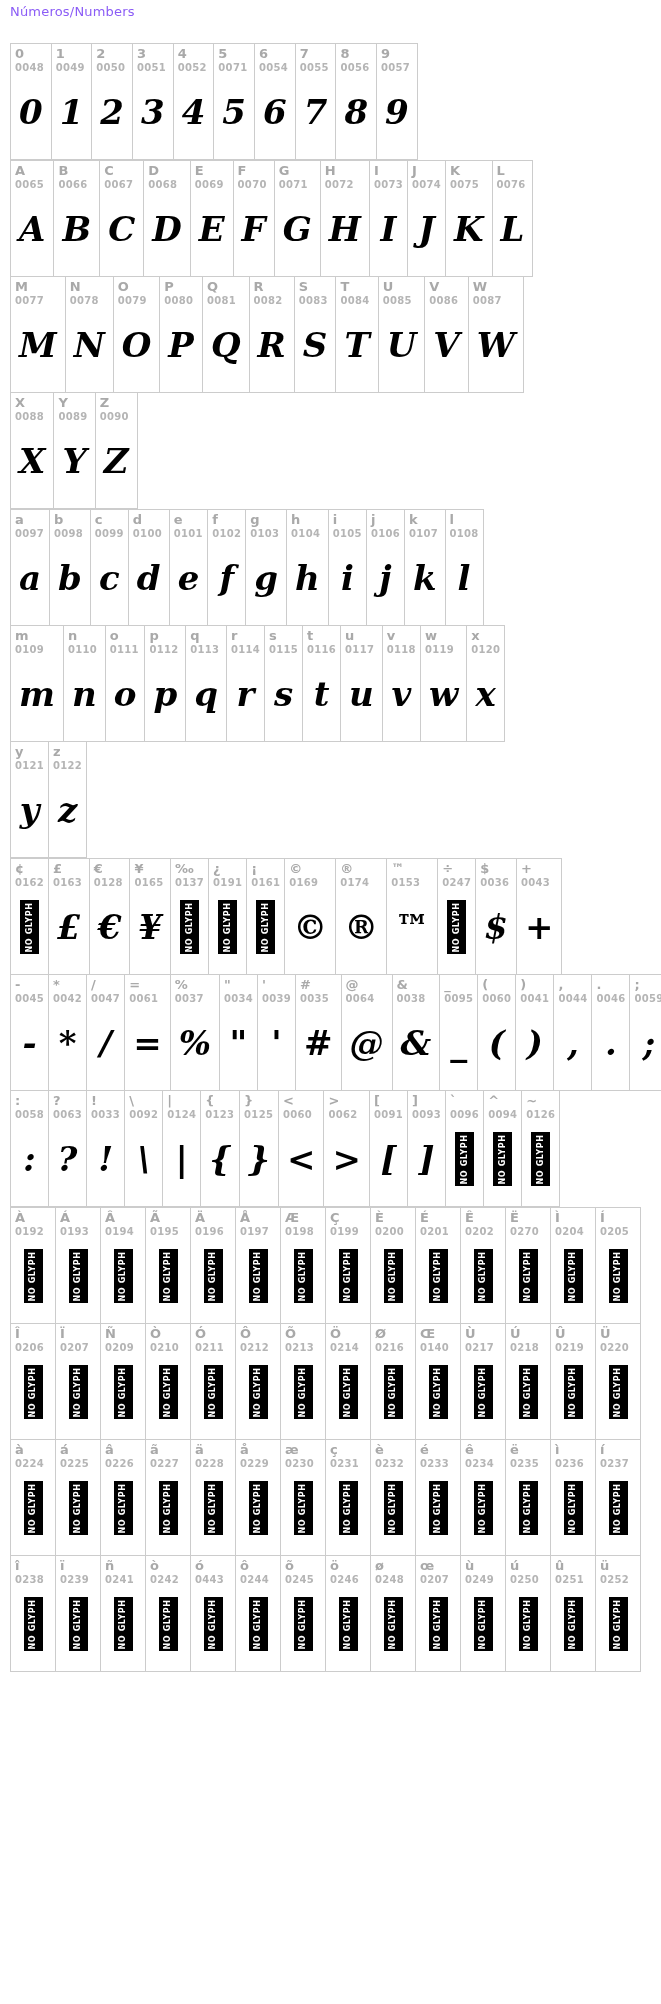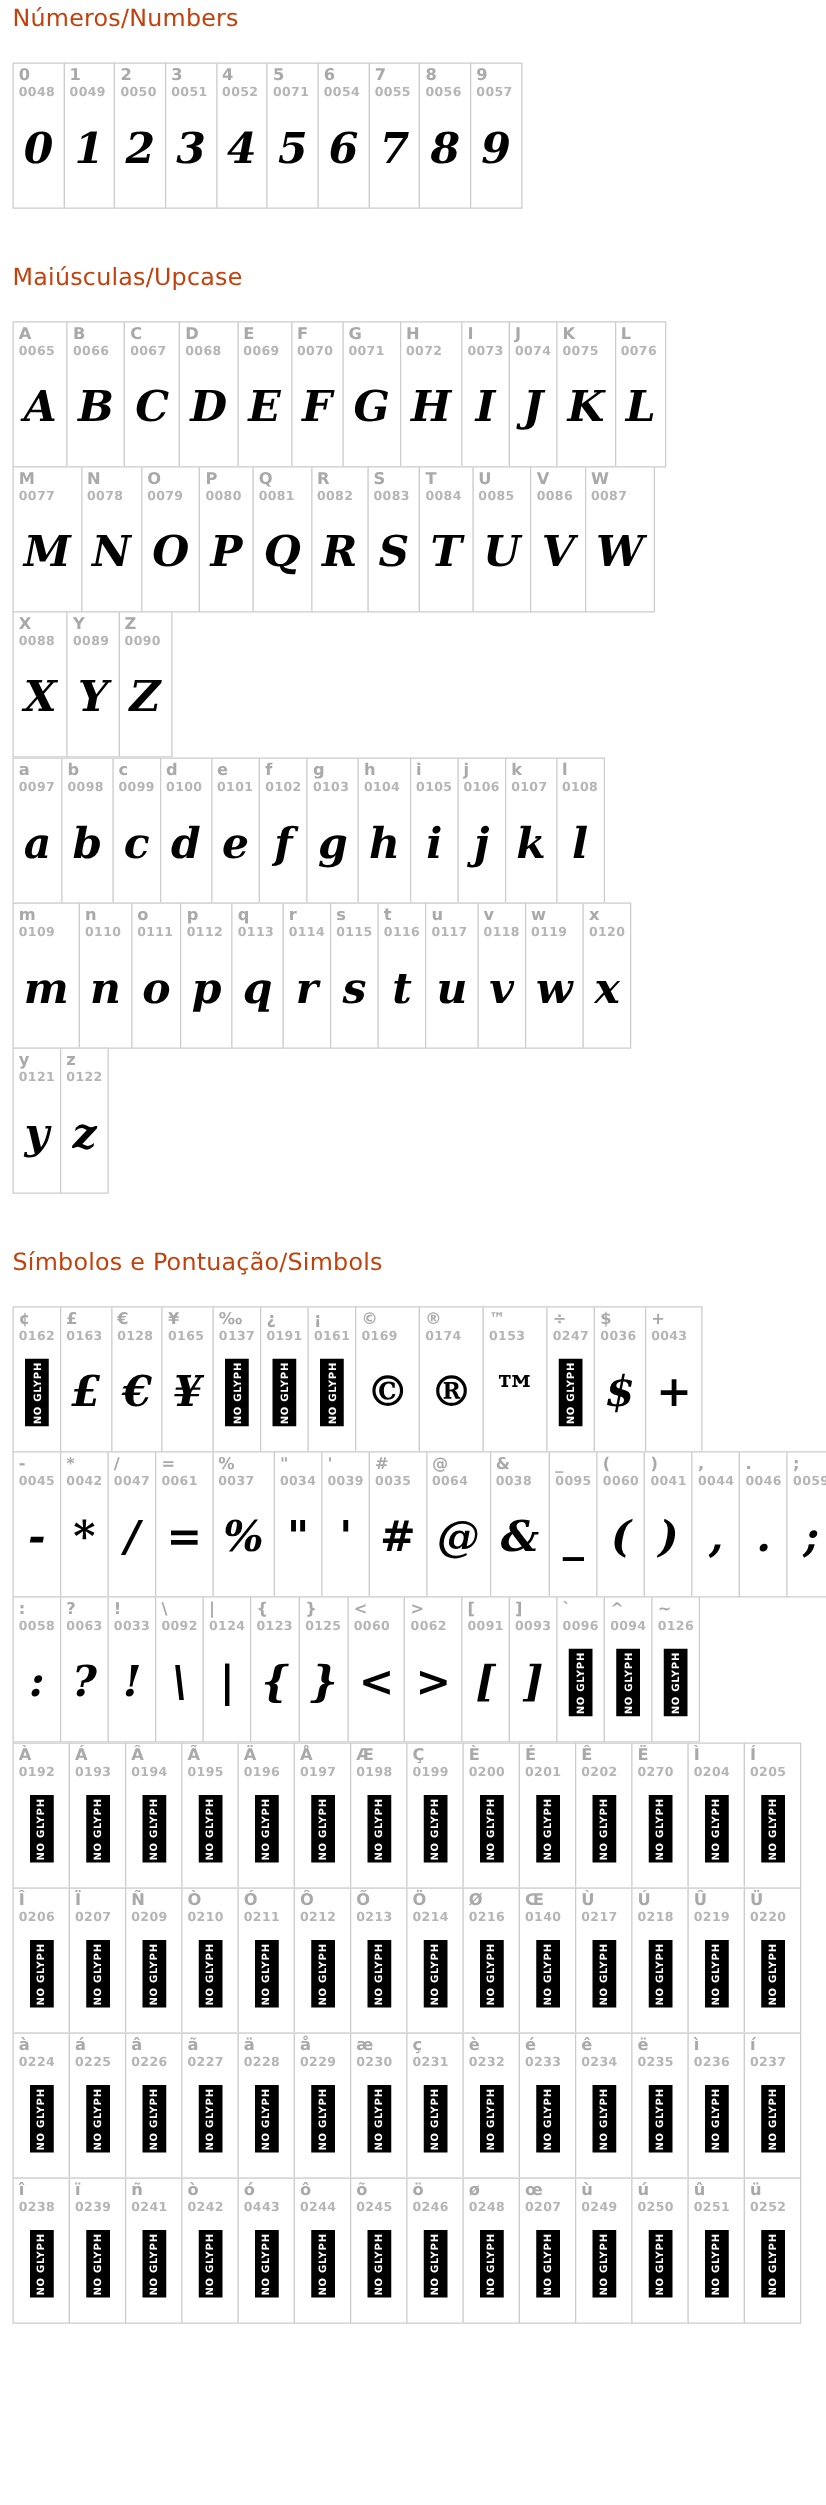--- a/index.html
+++ b/index.html
@@ -10,23 +10,23 @@
   body {
     width: 661px;
     height: 2004px;
     overflow: hidden;
     font-family: "DejaVu Sans", sans-serif;
   }
   .wrap {
     padding: 2px 6px 0 10px;
   }
   .section-title {
-    font-size: 19px;
+    font-size: 13px;
     font-weight: 400;
-    color: #c2410c;
+    color: #8b5cf6;
     letter-spacing: 0.2px;
     margin: 44px 0 24px 0;
     font-family: "DejaVu Sans", sans-serif;
   }
   .section:first-child .section-title {
     margin-top: 2px;
   }
   .map-table {
     display: block;
   }
@@ -199,21 +199,20 @@
                 <div class="cell-code">0057</div>
               </div>
               <div class="glyph-box">
                 <span class="glyph">9</span>
               </div>
             </div>
           </div>
         </div>
       </section>
       <section class="section section-uppercase">
-        <h2 class="section-title">Maiúsculas/Upcase</h2>
         <div class="map-table">
           <div class="map-row">
             <div class="cell">
               <div class="cell-head">
                 <div class="cell-char">A</div>
                 <div class="cell-code">0065</div>
               </div>
               <div class="glyph-box">
                 <span class="glyph">A</span>
               </div>
@@ -688,21 +687,20 @@
                 <div class="cell-code">0122</div>
               </div>
               <div class="glyph-box">
                 <span class="glyph">z</span>
               </div>
             </div>
           </div>
         </div>
       </section>
       <section class="section section-symbols">
-        <h2 class="section-title">Símbolos e Pontuação/Simbols</h2>
         <div class="map-table">
           <div class="map-row">
             <div class="cell">
               <div class="cell-head">
                 <div class="cell-char">¢</div>
                 <div class="cell-code">0162</div>
               </div>
               <div class="glyph-box">
                 <span class="noglyph">
                   <span>NO GLYPH</span>

